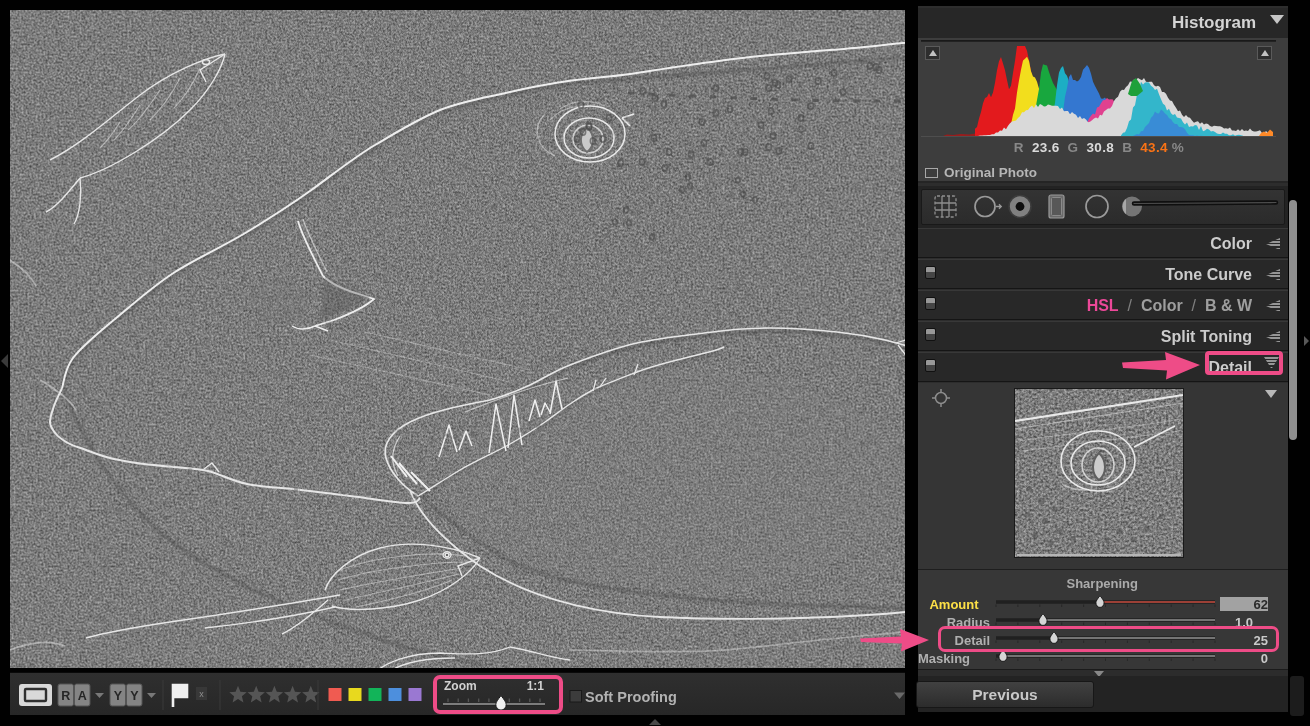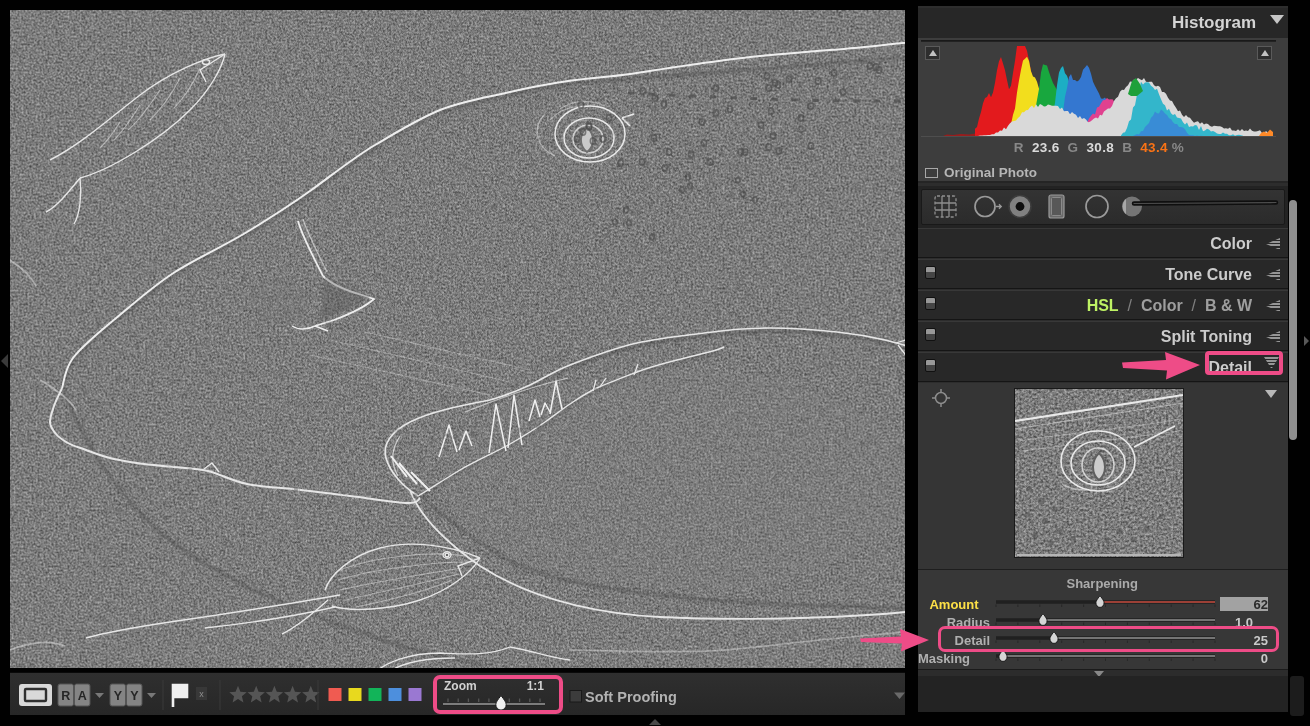--- a/index.html
+++ b/index.html
@@ -760,21 +760,21 @@
     <line x1="212" y1="13.5" x2="354" y2="12.5" stroke="#4e4e4e" stroke-width="1.2" stroke-linecap="round"></line>
   </svg>
   </div>
  </div>
 
  <div class="phead" style="top:228px">Color</div>
       <div class="ltri" style="top:238px"></div>
  <div class="phead" style="top:259px">Tone Curve</div>
       <div class="ltri" style="top:269px"></div>
       <div class="sq" style="top:266px"></div>
- <div class="phead" style="top:290px"><span style="color:#bef264">HSL</span><span style="color:#808080;font-weight:normal">&nbsp; /&nbsp; </span><span style="color:#9e9e9e">Color</span><span style="color:#808080;font-weight:normal">&nbsp; /&nbsp; </span><span style="color:#9e9e9e">B &amp; W</span></div>
+ <div class="phead" style="top:290px"><span style="color:#ec4899">HSL</span><span style="color:#808080;font-weight:normal">&nbsp; /&nbsp; </span><span style="color:#9e9e9e">Color</span><span style="color:#808080;font-weight:normal">&nbsp; /&nbsp; </span><span style="color:#9e9e9e">B &amp; W</span></div>
       <div class="ltri" style="top:300px"></div>
       <div class="sq" style="top:297px"></div>
  <div class="phead" style="top:321px">Split Toning</div>
       <div class="ltri" style="top:331px"></div>
       <div class="sq" style="top:328px"></div>
  <div class="phead" style="top:352px">Detail</div>
  <div class="abs" style="right:9px;top:357px;width:15px;height:12px;background:repeating-linear-gradient(rgba(150,150,150,1) 0 1.6px,rgba(0,0,0,0) 1.6px 3.2px);clip-path:polygon(0 0,100% 0,50% 100%)"></div>
  <div class="sq" style="top:359px"></div>
 
  <div class="abs" style="left:0;top:383px;width:370px;height:186px;background:#353535">
@@ -921,20 +921,21 @@
             <line x1="297.0" y1="7.5" x2="297.0" y2="10" stroke="#272727" stroke-width="1"></line>
        <path d="M85,-1.5 c2.7,3.7 4.1,5.5 4.1,7.3 a4.1,4.6 0 1 1 -8.2,0 c0,-1.8 1.4,-3.6 4.1,-7.3 z" fill="#d5d5d5" stroke="#191919" stroke-width="1"></path>
      </svg>
      <div class="abs" style="left:302px;top:0px;width:48px;text-align:right;color:#c9c9c9">0</div>
    </div>
  </div>
  <div class="abs" style="left:0;top:669px;width:370px;height:7px;background:#2c2c2c;border-top:1px solid #1b1b1b">
    <div class="abs" style="left:176px;top:1px;width:0;height:0;border-left:5px solid transparent;border-right:5px solid transparent;border-top:6px solid #888"></div>
  </div>
  <div class="abs" style="left:0;top:676px;width:370px;height:36px;background:#232323">
+   <div class="abs" style="left:-2px;top:5px;width:178px;height:27px;background:linear-gradient(#414141,#2c2c2c);border:1px solid #171717;border-radius:3px;color:#c8c8c8;font-size:15.5px;font-weight:bold;text-align:center;line-height:26px">Previous</div>
  </div>
 </div>
   <div class="abs" style="left:1289px;top:200px;width:8px;height:240px;background:#8f8f8f;border-radius:4px"></div>
   <div class="abs" style="left:1290px;top:676px;width:14px;height:40px;background:#1c1c1c;border-radius:3px"></div>
   <div class="abs" style="left:1304px;top:336px;width:0;height:0;border-top:5px solid transparent;border-bottom:5px solid transparent;border-left:5px solid #585858"></div>
 
   <svg class="abs" width="82" height="32" viewBox="0 0 82 32" style="left:1121px;top:348px">
     <path d="M1,14.5 L45,12 L44,4 L79,17 L45,31.5 L46,22.5 L2,20 Z" fill="#ee4c87"></path>
   </svg>
   <div class="abs" style="left:1205px;top:351px;width:78px;height:24px;border:4px solid #ee4c87;border-radius:4px"></div>

